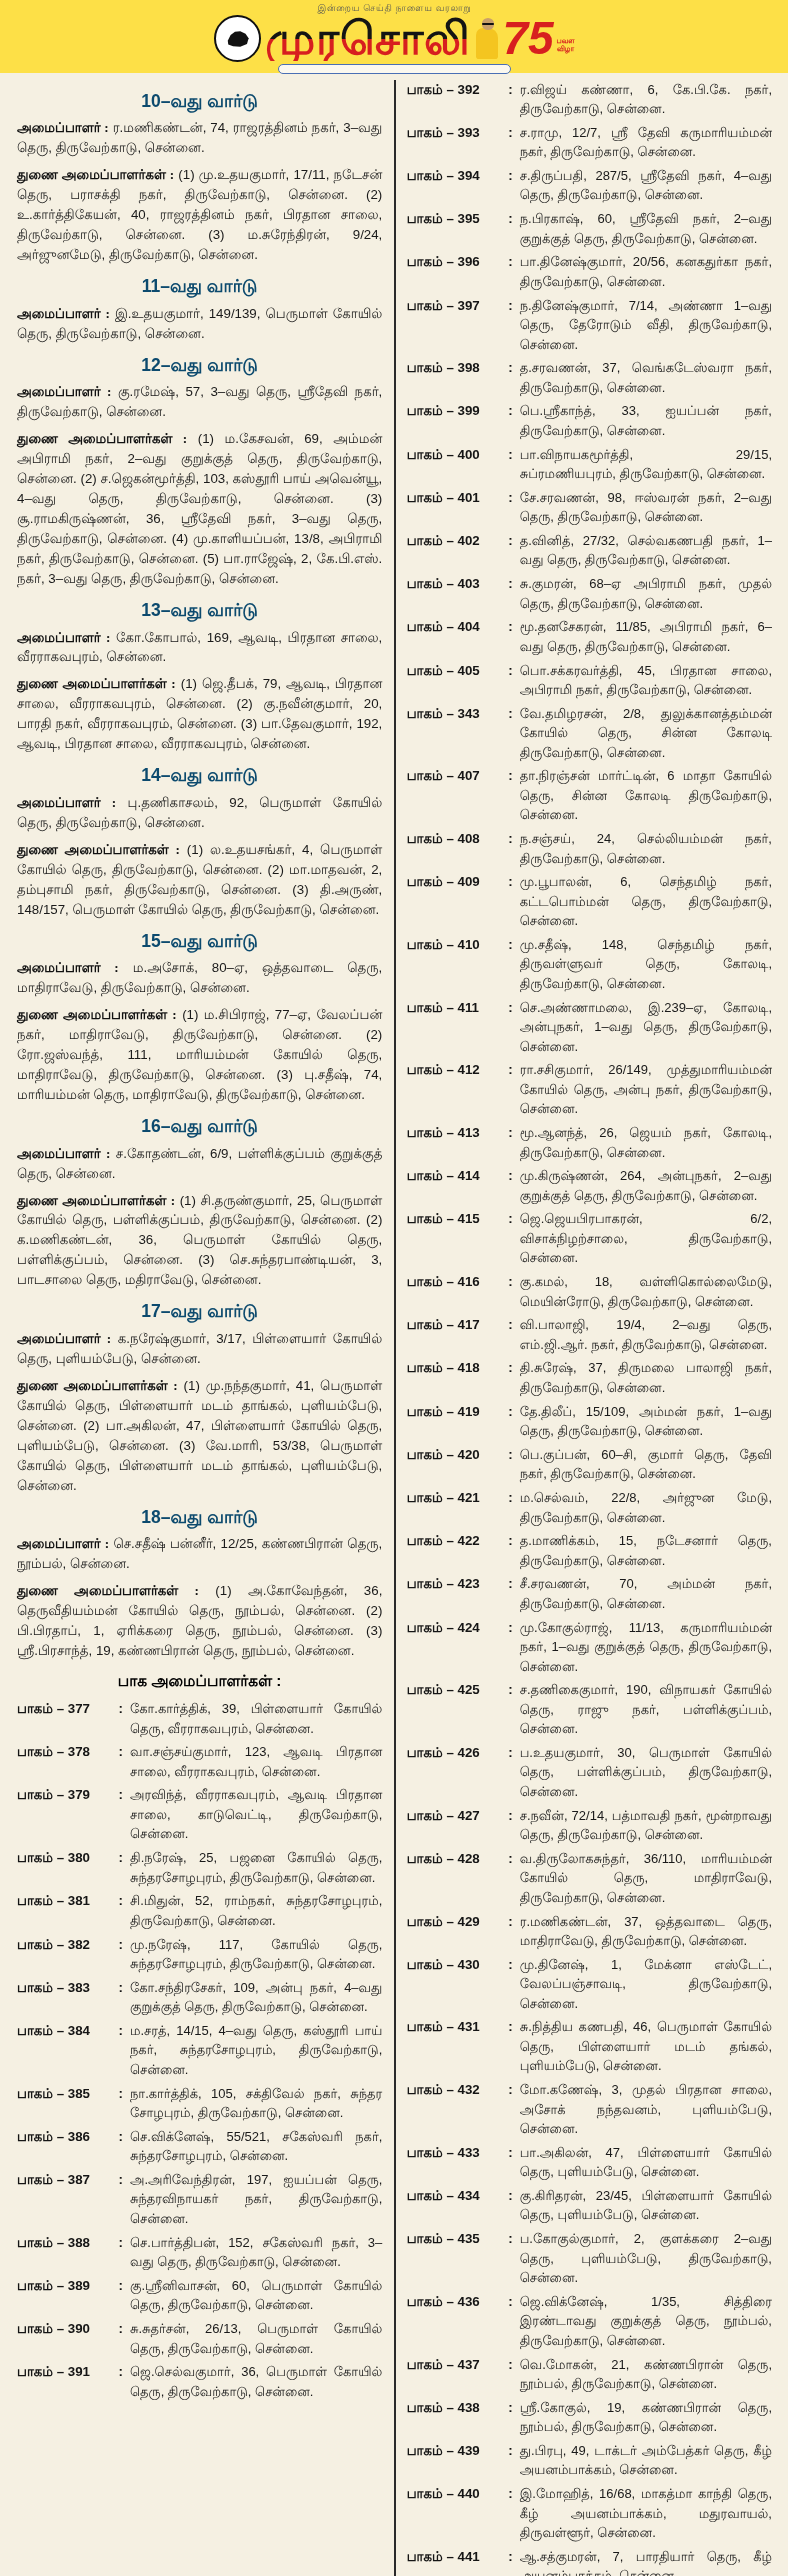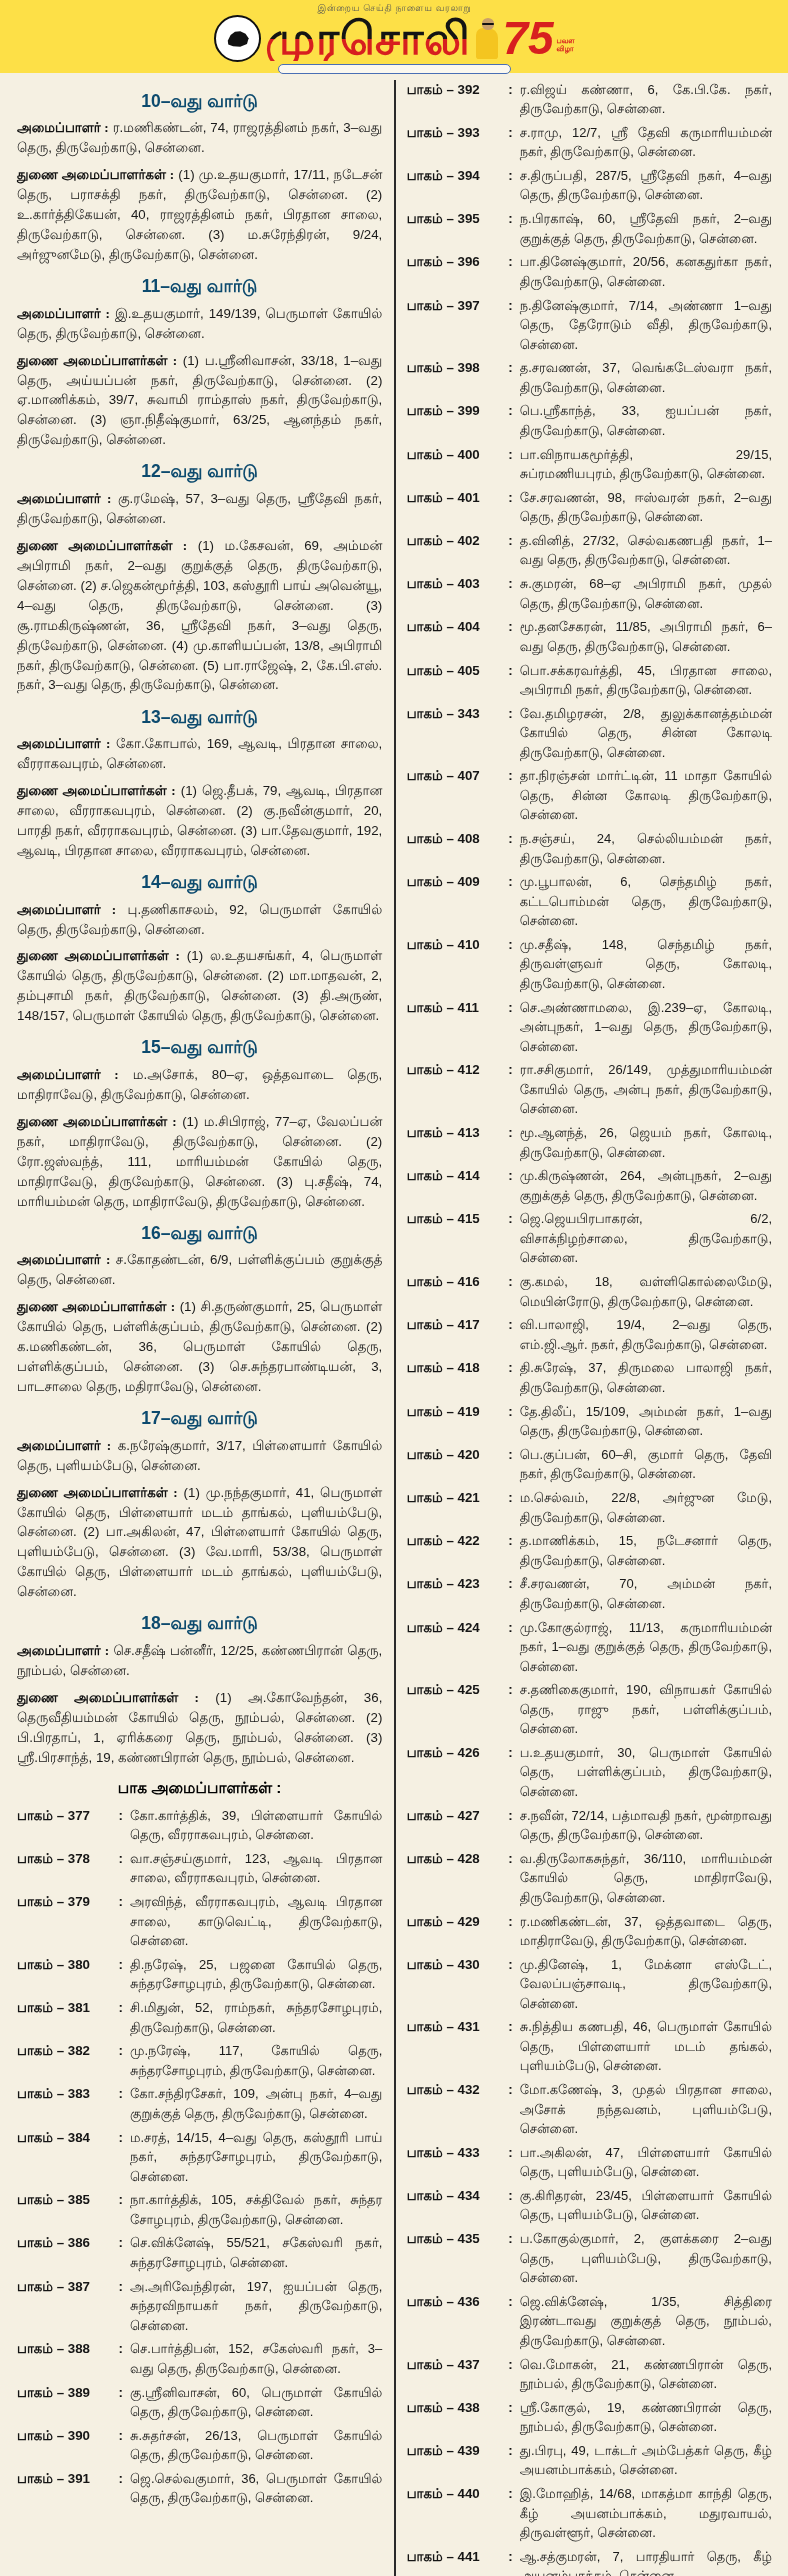--- a/index.html
+++ b/index.html
@@ -23,21 +23,21 @@
     box-shadow:0 0 0 1.4px #fff inset;
   }
   .sun-logo .bull{width:24px;height:18px;background:#111;
     clip-path:polygon(8% 62%,20% 30%,38% 12%,60% 8%,82% 22%,95% 48%,88% 80%,60% 95%,30% 92%,10% 82%);}
   .mast-title{
     font-size:45px;font-weight:bold;line-height:1;
     background:linear-gradient(#141414 52%,#d71f1f 52%);
     -webkit-background-clip:text;background-clip:text;
     color:transparent;letter-spacing:0.7px;white-space:nowrap;
   }
-  .anniv{display:flex;align-items:flex-end;gap:2.8px;flex:0 0 auto;}
+  .anniv{display:flex;align-items:flex-end;gap:2.8px;flex:0 0 auto;text-align:center;}
   .kalaignar{width:25px;height:41px;position:relative;}
   .kalaignar .robe{position:absolute;bottom:0;left:1.4px;width:22.4px;height:31px;background:#f4c520;border-radius:7px 9.8px 2.8px 2.8px;}
   .kalaignar .head{position:absolute;top:0;left:7px;width:12.6px;height:11.2px;background:#caa06a;border-radius:50%;}
   .kalaignar .glasses{position:absolute;top:4.2px;left:7.7px;width:11.2px;height:2.8px;background:#111;border-radius:1.4px;}
   .anniv-num{font-size:46px;font-weight:bold;color:#d71f1f;line-height:0.9;font-style:italic;}
   .anniv-caption{display:flex;flex-direction:column;font-size:7px;color:#d71f1f;font-weight:bold;line-height:1.2;padding-bottom:5.6px;}
   .mast-strip{
     width:231px;height:8.4px;margin:1.4px auto -1.4px auto;
     border:1.4px solid #4a6fb5;border-radius:5.6px;overflow:hidden;background:#fbf8ef;
   }
@@ -110,21 +110,20 @@
 
           <section>
             <h2 class="ward-title">10–வது வார்டு</h2>
             <p class="para"><b>அமைப்பாளர் :</b> <span>ர.மணிகண்டன், 74, ராஜரத்தினம் நகர், 3–வது தெரு, திருவேற்காடு, சென்னை.</span></p>
             <p class="para"><b>துணை அமைப்பாளர்கள் :</b> <span>(1) மு.உதயகுமார், 17/11, நடேசன் தெரு, பராசக்தி நகர், திருவேற்காடு, சென்னை. (2) உ.கார்த்திகேயன், 40, ராஜரத்தினம் நகர், பிரதான சாலை, திருவேற்காடு, சென்னை. (3) ம.சுரேந்திரன், 9/24, அர்ஜுனமேடு, திருவேற்காடு, சென்னை.</span></p>
           </section>
 
           <section>
             <h2 class="ward-title">11–வது வார்டு</h2>
             <p class="para"><b>அமைப்பாளர் :</b> <span>இ.உதயகுமார், 149/139, பெருமாள் கோயில் தெரு, திருவேற்காடு, சென்னை.</span></p>
-            <p class="para"><b>துணை அமைப்பாளர்கள் :</b> <span>(1) ப.ஸ்ரீனிவாசன், 33/18, 1–வது தெரு, அய்யப்பன் நகர், திருவேற்காடு, சென்னை. (2) ஏ.மாணிக்கம், 39/7, சுவாமி ராம்தாஸ் நகர், திருவேற்காடு, சென்னை. (3) ஞா.நிதீஷ்குமார், 63/25, ஆனந்தம் நகர், திருவேற்காடு, சென்னை.</span></p>
           </section>
 
           <section>
             <h2 class="ward-title">12–வது வார்டு</h2>
             <p class="para"><b>அமைப்பாளர் :</b> <span>கு.ரமேஷ், 57, 3–வது தெரு, ஸ்ரீதேவி நகர், திருவேற்காடு, சென்னை.</span></p>
             <p class="para"><b>துணை அமைப்பாளர்கள் :</b> <span>(1) ம.கேசவன், 69, அம்மன் அபிராமி நகர், 2–வது குறுக்குத் தெரு, திருவேற்காடு, சென்னை. (2) ச.ஜெகன்மூர்த்தி, 103, கஸ்தூரி பாய் அவென்யூ, 4–வது தெரு, திருவேற்காடு, சென்னை. (3) சூ.ராமகிருஷ்ணன், 36, ஸ்ரீதேவி நகர், 3–வது தெரு, திருவேற்காடு, சென்னை. (4) மு.காளியப்பன், 13/8, அபிராமி நகர், திருவேற்காடு, சென்னை. (5) பா.ராஜேஷ், 2, கே.பி.எஸ். நகர், 3–வது தெரு, திருவேற்காடு, சென்னை.</span></p>
           </section>
 
           <section>
             <h2 class="ward-title">13–வது வார்டு</h2>
@@ -410,21 +409,21 @@
               <span>:</span>
             </span>
             <span class="ptext">வே.தமிழரசன், 2/8, துலுக்கானத்தம்மன் கோயில் தெரு, சின்ன கோலடி திருவேற்காடு, சென்னை.</span>
           </div>
 
           <div class="prow">
             <span class="plabel">
               <span>பாகம் – 407</span>
               <span>:</span>
             </span>
-            <span class="ptext">தா.நிரஞ்சன் மார்ட்டின், 11 மாதா கோயில் தெரு, சின்ன கோலடி திருவேற்காடு, சென்னை.</span>
+            <span class="ptext">தா.நிரஞ்சன் மார்ட்டின், 6 மாதா கோயில் தெரு, சின்ன கோலடி திருவேற்காடு, சென்னை.</span>
           </div>
 
           <div class="prow">
             <span class="plabel">
               <span>பாகம் – 408</span>
               <span>:</span>
             </span>
             <span class="ptext">ந.சஞ்சய், 24, செல்லியம்மன் நகர், திருவேற்காடு, சென்னை.</span>
           </div>
 
@@ -674,21 +673,21 @@
               <span>:</span>
             </span>
             <span class="ptext">து.பிரபு, 49, டாக்டர் அம்பேத்கர் தெரு, கீழ் அயனம்பாக்கம், சென்னை.</span>
           </div>
 
           <div class="prow">
             <span class="plabel">
               <span>பாகம் – 440</span>
               <span>:</span>
             </span>
-            <span class="ptext">இ.மோஹித், 14/68, மாகத்மா காந்தி தெரு, கீழ் அயனம்பாக்கம், மதுரவாயல், திருவள்ளூர், சென்னை.</span>
+            <span class="ptext">இ.மோஹித், 16/68, மாகத்மா காந்தி தெரு, கீழ் அயனம்பாக்கம், மதுரவாயல், திருவள்ளூர், சென்னை.</span>
           </div>
 
           <div class="prow">
             <span class="plabel">
               <span>பாகம் – 441</span>
               <span>:</span>
             </span>
             <span class="ptext">ஆ.சத்குமரன், 7, பாரதியார் தெரு, கீழ் அயனம்பாக்கம், சென்னை.</span>
           </div>
 

